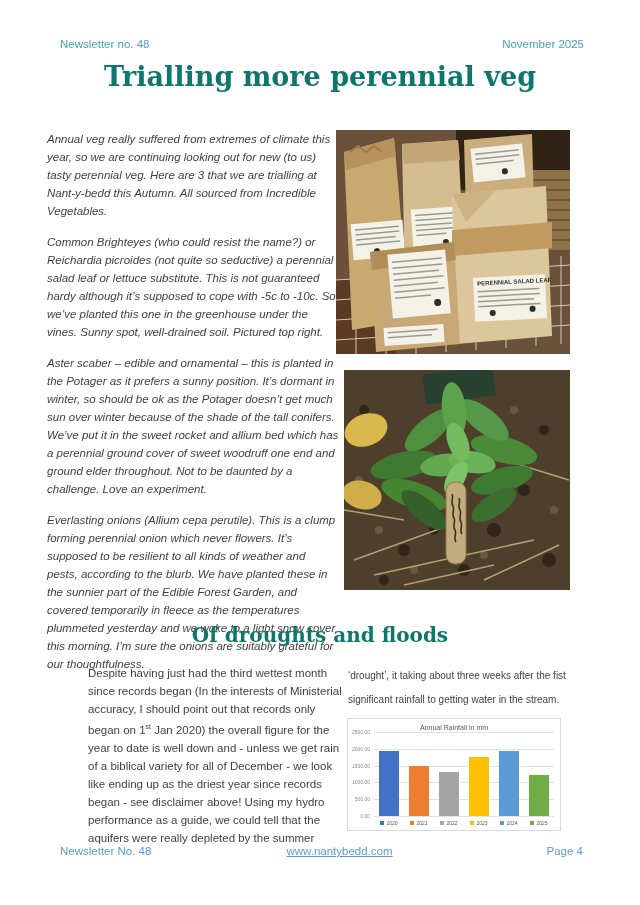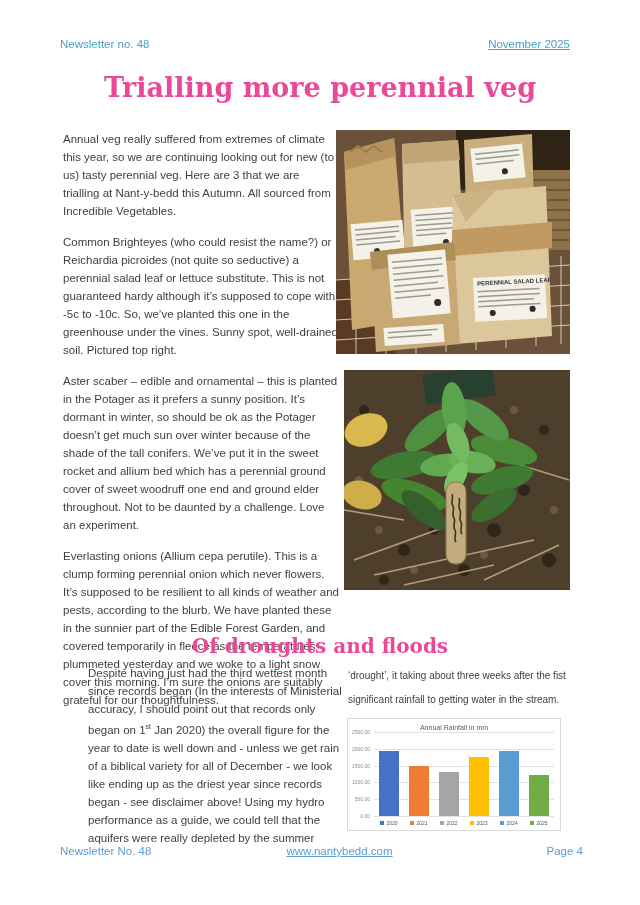--- a/index.html
+++ b/index.html
@@ -1,34 +1,34 @@
 <!DOCTYPE html>
 <html><head>
 <meta charset="utf-8">
 <style>
   html,body{margin:0;padding:0;background:#ffffff;}
   .page{position:relative;width:640px;height:905px;background:#ffffff;overflow:hidden;
         font-family:"Liberation Sans",sans-serif;color:#3f3f3f;}
   
   .hdr{position:absolute;top:38px;font-size:11.5px;color:#4a9fc4;}
   .hdr.left{left:60px;}
-  .hdr.right{right:70px;text-align:center;text-decoration:underline;}
+  .hdr.right{right:56px;text-align:center;}
   .ftr{position:absolute;top:845px;font-size:11.5px;color:#5b9bd5;}
   .ftr.left{left:60px;}
   .ftr.center{left:0;right:0;text-align:center;}
   .ftr.right{right:57px;}
   .ftr a, .ftr .link{color:#5b9bd5;text-decoration:underline;cursor:pointer;margin-left:39px;}
   
-  h1.title,h2.title{position:absolute;left:0;right:0;margin:12px;text-align:center;
-        font-family:"DejaVu Serif",serif;font-weight:bold;color:#ec4899;}
+  h1.title,h2.title{position:absolute;left:0;right:0;margin:1px;text-align:center;
+        font-family:"DejaVu Serif",serif;font-weight:bold;color:#0f766e;}
   h1.title{top:60px;font-size:27px;}
   h2.title{top:622px;font-size:20px;}
   
   .article1{position:absolute;left:47px;top:130px;width:292px;font-size:11.5px;line-height:18px;}
-  .article1 p{margin:0 0 13px 16px;}
+  .article1 p{margin:0 0 13px 0;font-style:italic;}
   .sec2-left{position:absolute;left:88px;top:664px;width:256px;font-size:11.5px;line-height:18px;}
   .sec2-right{position:absolute;left:348px;top:664px;width:256px;font-size:10px;line-height:24px;}
   .sec2-left p,.sec2-right p{margin:0;}
   sup{font-size:7px;}
   
   .photo{position:absolute;overflow:hidden;}
   .photo svg{display:block;}
   .photo1{left:336px;top:130px;width:234px;height:224px;}
   .photo2{left:344px;top:370px;width:226px;height:220px;}
   

